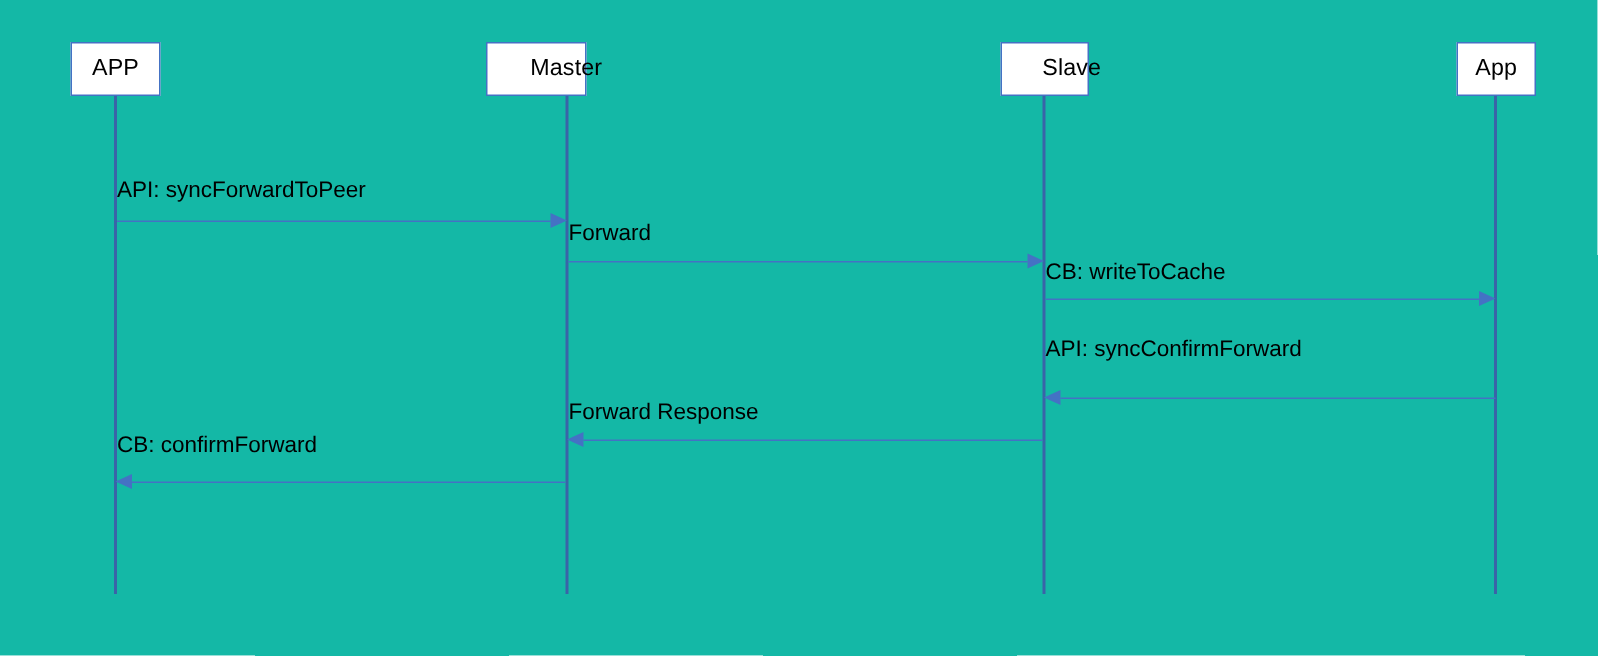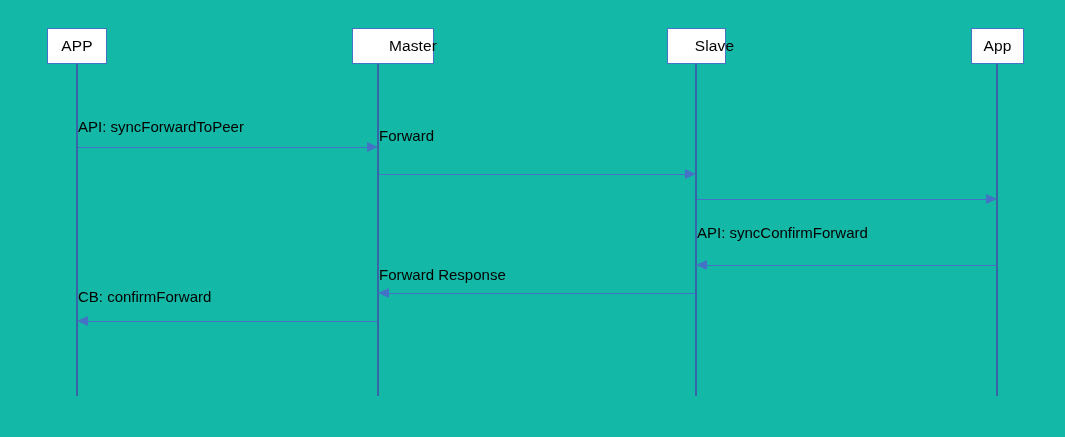--- a/index.html
+++ b/index.html
@@ -65,45 +65,46 @@
   }
 </style>
 </head>
 <body>
 
 <div id="diagram-canvas">
 
   <div class="participant-box" style="left:47px; top:28px; width:60px; height:36px;">
     <span class="participant-label">APP</span>
   </div>
-  <div class="participant-box" style="left:352px; top:28px; width:82px; height:36px;padding-left:40px;">
+  <div class="participant-box" style="left:324px; top:28px; width:67px; height:36px;padding-left:40px;">
     <span class="participant-label">Master</span>
   </div>
   <div class="participant-box" style="left:667px; top:28px; width:59px; height:36px;padding-left:36px;">
     <span class="participant-label">Slave</span>
   </div>
   <div class="participant-box" style="left:971px; top:28px; width:53px; height:36px;">
     <span class="participant-label">App</span>
   </div>
 
   <div class="lifeline" style="left:76px; top:64px; height:332px;"></div>
   <div class="lifeline" style="left:377px; top:64px; height:332px;"></div>
   <div class="lifeline" style="left:695px; top:64px; height:332px;"></div>
   <div class="lifeline" style="left:996px; top:64px; height:332px;"></div>
 
   <div class="msg-line" style="left:78px; top:147px; width:289px;"></div>
   <div class="arrow-head right" style="left:367px; top:142px;"></div>
   <div class="msg-label" style="left:78px; top:119px; width:300px;">API: syncForwardToPeer</div>
 
   <div class="msg-line" style="left:379px; top:174px; width:306px;"></div>
   <div class="arrow-head right" style="left:685px; top:169px;"></div>
-  <div class="msg-label" style="left:379px; top:128px; width:317px;">Forward</div>
+  <div class="msg-label" style="left:379px; top:148px; width:317px;">Forward</div>
 
   <div class="msg-line" style="left:697px; top:199px; width:289px;"></div>
   <div class="arrow-head right" style="left:986px; top:194px;"></div>
+  <div class="msg-label" style="left:697px; top:174px; width:300px;">CB: writeToCache</div>
 
   <div class="msg-line" style="left:707px; top:265px; width:290px;"></div>
   <div class="arrow-head left" style="left:696px; top:260px;"></div>
   <div class="msg-label" style="left:697px; top:225px; width:300px;">API: syncConfirmForward</div>
 
   <div class="msg-line" style="left:389px; top:293px; width:306px;"></div>
   <div class="arrow-head left" style="left:378px; top:288px;"></div>
   <div class="msg-label" style="left:379px; top:267px; width:317px;">Forward Response</div>
 
   <div class="msg-line" style="left:88px; top:321px; width:289px;"></div>

